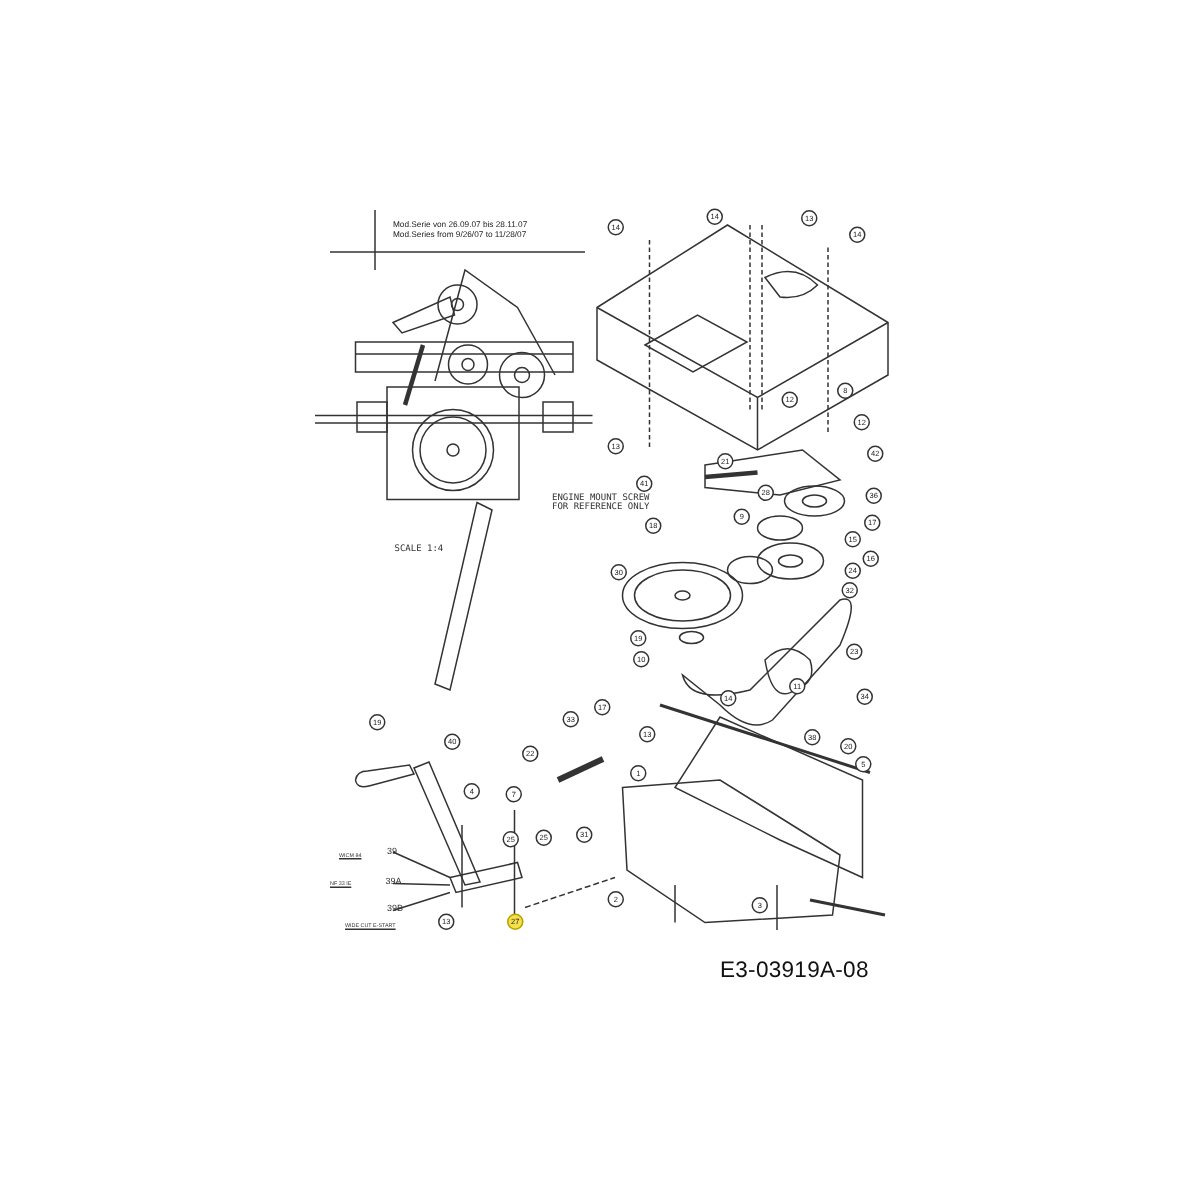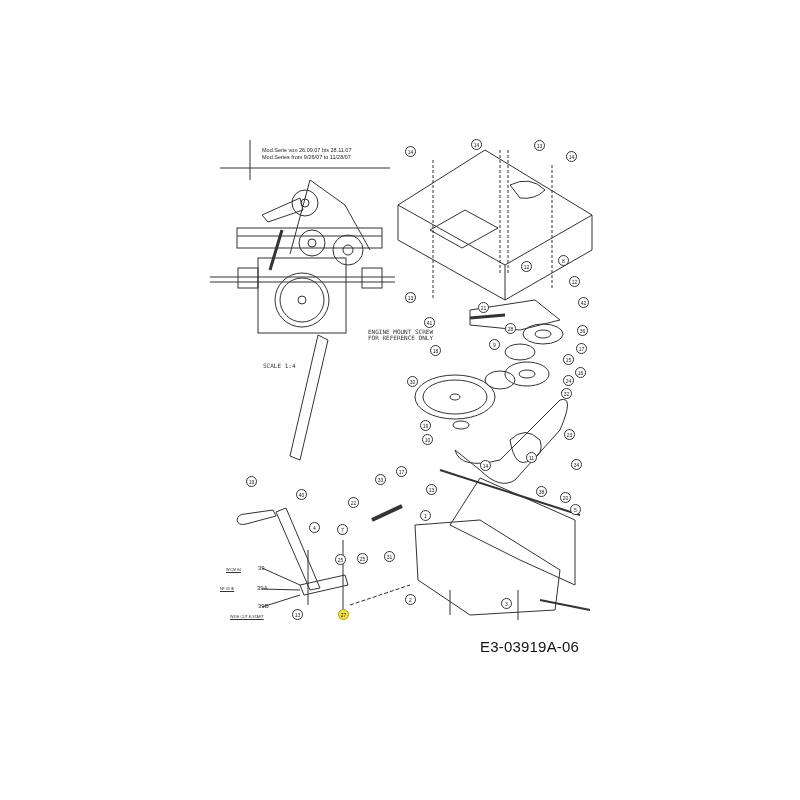--- a/index.html
+++ b/index.html
@@ -154,14 +154,14 @@
       <div class="callout" style="left: 337px; top: 524px;">7</div>
       <div class="callout" style="left: 357px; top: 553px;">25</div>
       <div class="callout" style="left: 384px; top: 551px;">31</div>
       <div class="callout" style="left: 335px; top: 554px;">25</div>
       <div class="callout" style="left: 405px; top: 594px;">2</div>
       <div class="callout" style="left: 501px; top: 598px;">3</div>
       <div class="callout" style="left: 292px; top: 609px;">13</div>
       <div class="callout hl" style="left: 338px; top: 609px;">27</div>
     </div>
 
-  <div class="docid">E3-03919A-06</div>
+  <div class="docid">E3-03919A-08</div>
 </div>
 
 </body></html>

